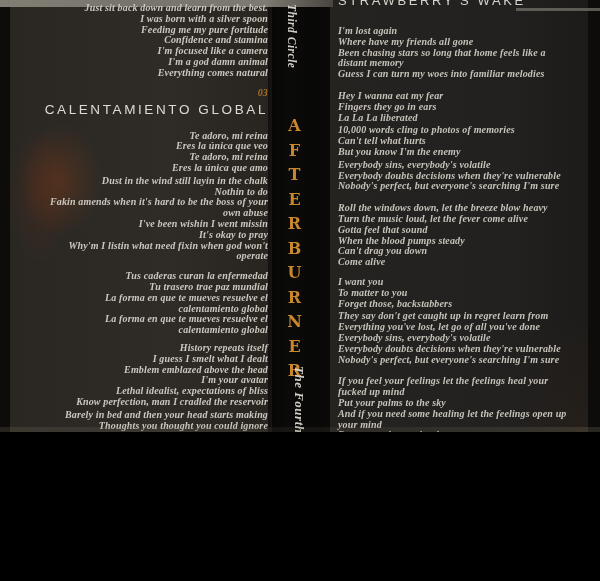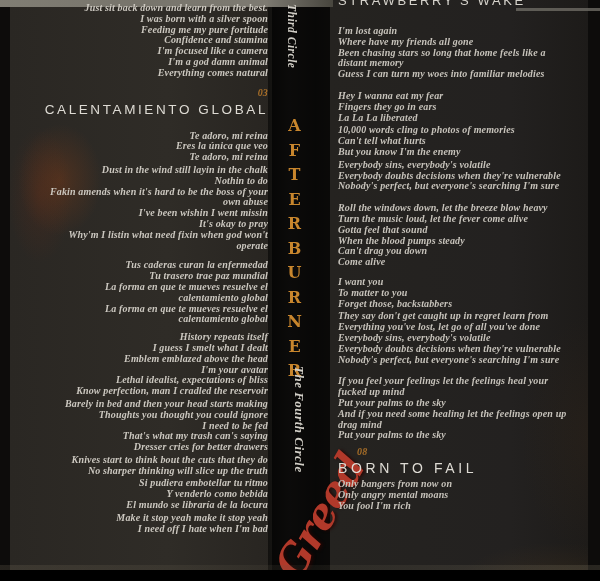--- a/index.html
+++ b/index.html
@@ -1,16 +1,16 @@
 <!DOCTYPE html>
 <html><head>
 <meta charset="utf-8">
 <style>
   html,body{margin:0;padding:0;background:#000;}
-  .scan{position:relative;width:600px;height:570px;background:#0d0c0b;overflow:hidden;
+  .scan{position:relative;width:600px;height:432px;background:#0d0c0b;overflow:hidden;
         font-family:"Liberation Serif",serif;}
   
   .page-left{position:absolute;left:10px;top:0;width:262px;height:581px;
     background:
       radial-gradient(ellipse 60px 80px at 50px 180px, rgba(165,70,18,.28), transparent 70%),
       radial-gradient(ellipse 45px 95px at 30px 195px, rgba(120,45,20,.22), transparent 72%),
       linear-gradient(90deg,#2a2723,#2f2c27 60%,#282521);}
   .gutter{position:absolute;left:268px;top:0;width:66px;height:581px;
     background:linear-gradient(90deg,rgba(0,0,0,.55),rgba(0,0,0,.12) 32%,rgba(0,0,0,.38) 72%,rgba(0,0,0,.18));}
   .page-right{position:absolute;left:330px;top:0;width:258px;height:581px;
@@ -76,20 +76,21 @@
         <div class="line">I'm a god damn animal</div>
         <div class="line">Everything comes natural</div>
       </div>
     <div class="tracknum left-col">03</div>
     <h2 class="track-title">CALENTAMIENTO GLOBAL</h2>
     <div class="stanza mt13">
 
     <div class="line">Te adoro, mi reina</div>
         <div class="line">Eres la única que veo</div>
         <div class="line">Te adoro, mi reina</div>
+        <div class="line">Eres la única que amo</div>
       </div>
     <div class="stanza">
 
     <div class="line">Dust in the wind still layin in the chalk</div>
         <div class="line">Nothin to do</div>
         <div class="line">Fakin amends when it's hard to be the boss of your</div>
         <div class="line">own abuse</div>
         <div class="line">I've been wishin I went missin</div>
         <div class="line">It's okay to pray</div>
         <div class="line">Why'm I listin what need fixin when god won't</div>
@@ -194,21 +195,21 @@
         <div class="line">Everybody sins, everybody's volatile</div>
         <div class="line">Everybody doubts decisions when they're vulnerable</div>
         <div class="line">Nobody's perfect, but everyone's searching I'm sure</div>
       </div>
     <div class="stanza mt11">
 
     <div class="line">If you feel your feelings let the feelings heal your</div>
         <div class="line">fucked up mind</div>
         <div class="line">Put your palms to the sky</div>
         <div class="line">And if you need some healing let the feelings open up</div>
-        <div class="line">drag mind</div>
+        <div class="line">your mind</div>
         <div class="line">Put your palms to the sky</div>
       </div>
     <div class="tracknum mt5">08</div>
     <h2 class="track-title title-born">BORN TO FAIL</h2>
     <div class="stanza">
 
     <div class="line">Only bangers from now on</div>
         <div class="line">Only angry mental moans</div>
         <div class="line">You fool I'm rich</div>
       </div>

